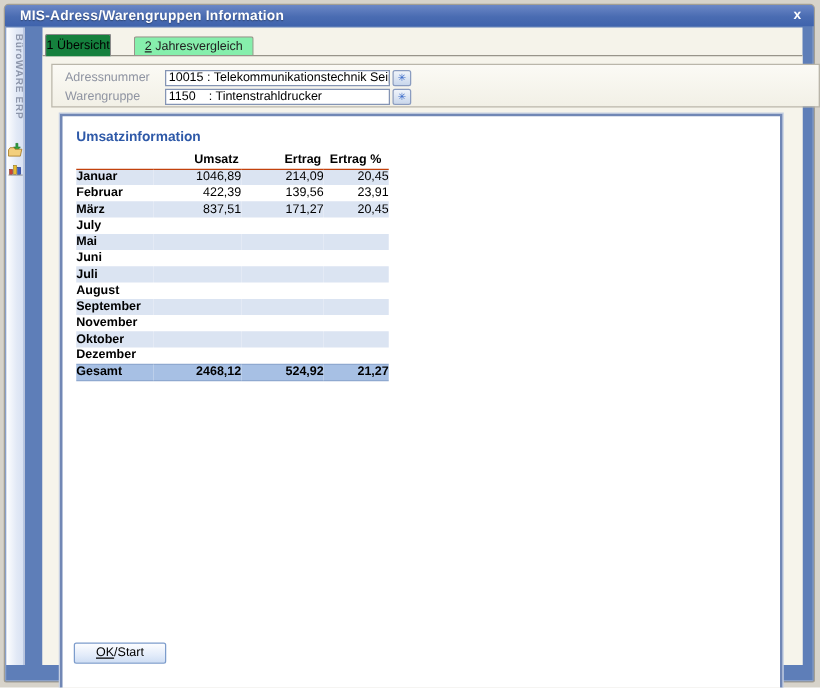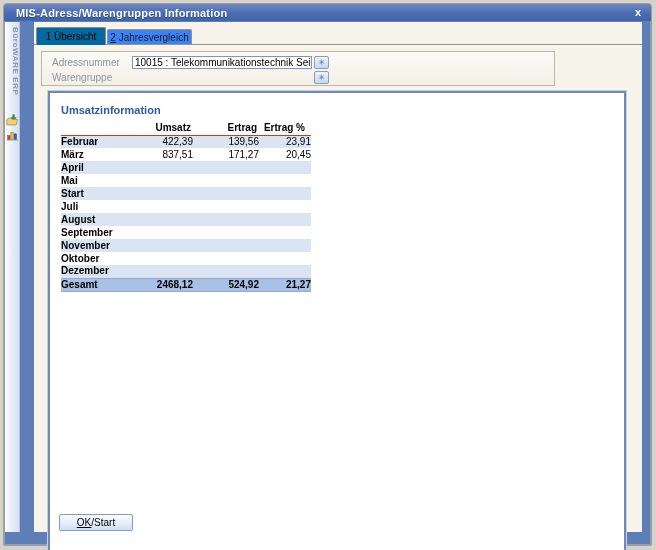--- a/index.html
+++ b/index.html
@@ -32,31 +32,31 @@
                 display:flex; flex-direction:column; align-items:center; gap:2px; }
   .side-icons .icon-btn { width:13px; height:13px; cursor:pointer; }
 
   
   .client { position:absolute; left:30px; top:18px; right:9px; bottom:13px;
             background:#f5f3ea; }
 
   
   .tab { position:absolute; font-size:10px; text-align:center; cursor:pointer;
          border:1px solid #98948a; border-bottom:none; }
-  .tab.active { left:2px; top:5px; width:70px; height:18px; line-height:17px;
-                background:#0369a1; border-radius:2px 2px 0 0; z-index:3;
+  .tab.active { left:2px; top:5px; width:53px; height:18px; line-height:17px;
+                background:#15803d; border-radius:2px 2px 0 0; z-index:3;
                 border-color:#8a8a8a; }
-  .tab.inactive { left:73px; top:7px; width:85px; height:16px; line-height:15px;
-                  background:#3b82f6; border-radius:2px 2px 0 0; z-index:1; color:#222; }
+  .tab.inactive { left:73px; top:7px; width:96px; height:16px; line-height:15px;
+                  background:#86efac; border-radius:2px 2px 0 0; z-index:1; color:#222; }
   .tab .accel { text-decoration:underline; }
   .tabpage { position:absolute; left:0; right:0; top:22px; bottom:0;
              background:#f6f4eb; border-top:1px solid #98948a; z-index:2; }
 
   
-  .groupbox { position:absolute; left:7px; top:6px; width:514px; height:35px;
+  .groupbox { position:absolute; left:7px; top:6px; width:615px; height:35px;
               background:linear-gradient(to bottom,#fbfaf5,#f2f0e6);
               border:1px solid #bab6aa; }
   .frow { position:absolute; left:0; right:0; height:13px; }
   .frow .flabel { position:absolute; left:10px; top:1px; color:#8f94a2; }
   .ffield { position:absolute; left:90px; width:180px; height:13px; background:#fff;
             border:1px solid #8494b4; font-size:10px; line-height:11px;
             overflow:hidden; white-space:nowrap; padding:0 2px; }
   .ffield.centered { text-align:center; }
   .ffield .code { display:inline-block; width:32px; }
   .fbtn { position:absolute; left:272px; width:15px; height:13px;
@@ -139,20 +139,23 @@
             <span class="flabel">Adressnummer</span>
             <div class="ffield centered" style="top:0;">
               <span>10015 : Telekommunikationstechnik Seip / Nürnber</span>
             </div>
             <div class="fbtn" style="top:0;">
               <span>✳</span>
             </div>
           </div>
           <div class="frow" style="top:19px;">
             <span class="flabel">Warengruppe</span>
+            <div class="ffield" style="top:0;">
+              <span class="code">1150</span><span>: Tintenstrahldrucker</span>
+            </div>
             <div class="fbtn" style="top:0;">
               <span>✳</span>
             </div>
           </div>
         </div>
 
         <div class="panel">
           <div class="panel-title">Umsatzinformation</div>
           <table class="umsatz">
             <colgroup>
@@ -164,45 +167,51 @@
             <thead>
               <tr>
                 <th></th>
                 <th>Umsatz</th>
                 <th>Ertrag</th>
                 <th class="h-pct">Ertrag %</th>
               </tr>
             </thead>
             <tbody id="rows">
                 <tr>
+    <td class="c-month">Januar</td>
+    <td class="c-num">1046,89</td>
+    <td class="c-num">214,09</td>
+    <td class="c-num c-pct">20,45</td>
+  </tr>
+                <tr>
     <td class="c-month">Februar</td>
     <td class="c-num">422,39</td>
     <td class="c-num">139,56</td>
     <td class="c-num c-pct">23,91</td>
   </tr>
                 <tr>
     <td class="c-month">März</td>
     <td class="c-num">837,51</td>
     <td class="c-num">171,27</td>
     <td class="c-num c-pct">20,45</td>
   </tr>
                 <tr>
-    <td class="c-month">April</td>
+    <td class="c-month">July</td>
     <td class="c-num"></td>
     <td class="c-num"></td>
     <td class="c-num c-pct"></td>
   </tr>
                 <tr>
     <td class="c-month">Mai</td>
     <td class="c-num"></td>
     <td class="c-num"></td>
     <td class="c-num c-pct"></td>
   </tr>
                 <tr>
-    <td class="c-month">Start</td>
+    <td class="c-month">Juni</td>
     <td class="c-num"></td>
     <td class="c-num"></td>
     <td class="c-num c-pct"></td>
   </tr>
                 <tr>
     <td class="c-month">Juli</td>
     <td class="c-num"></td>
     <td class="c-num"></td>
     <td class="c-num c-pct"></td>
   </tr>

